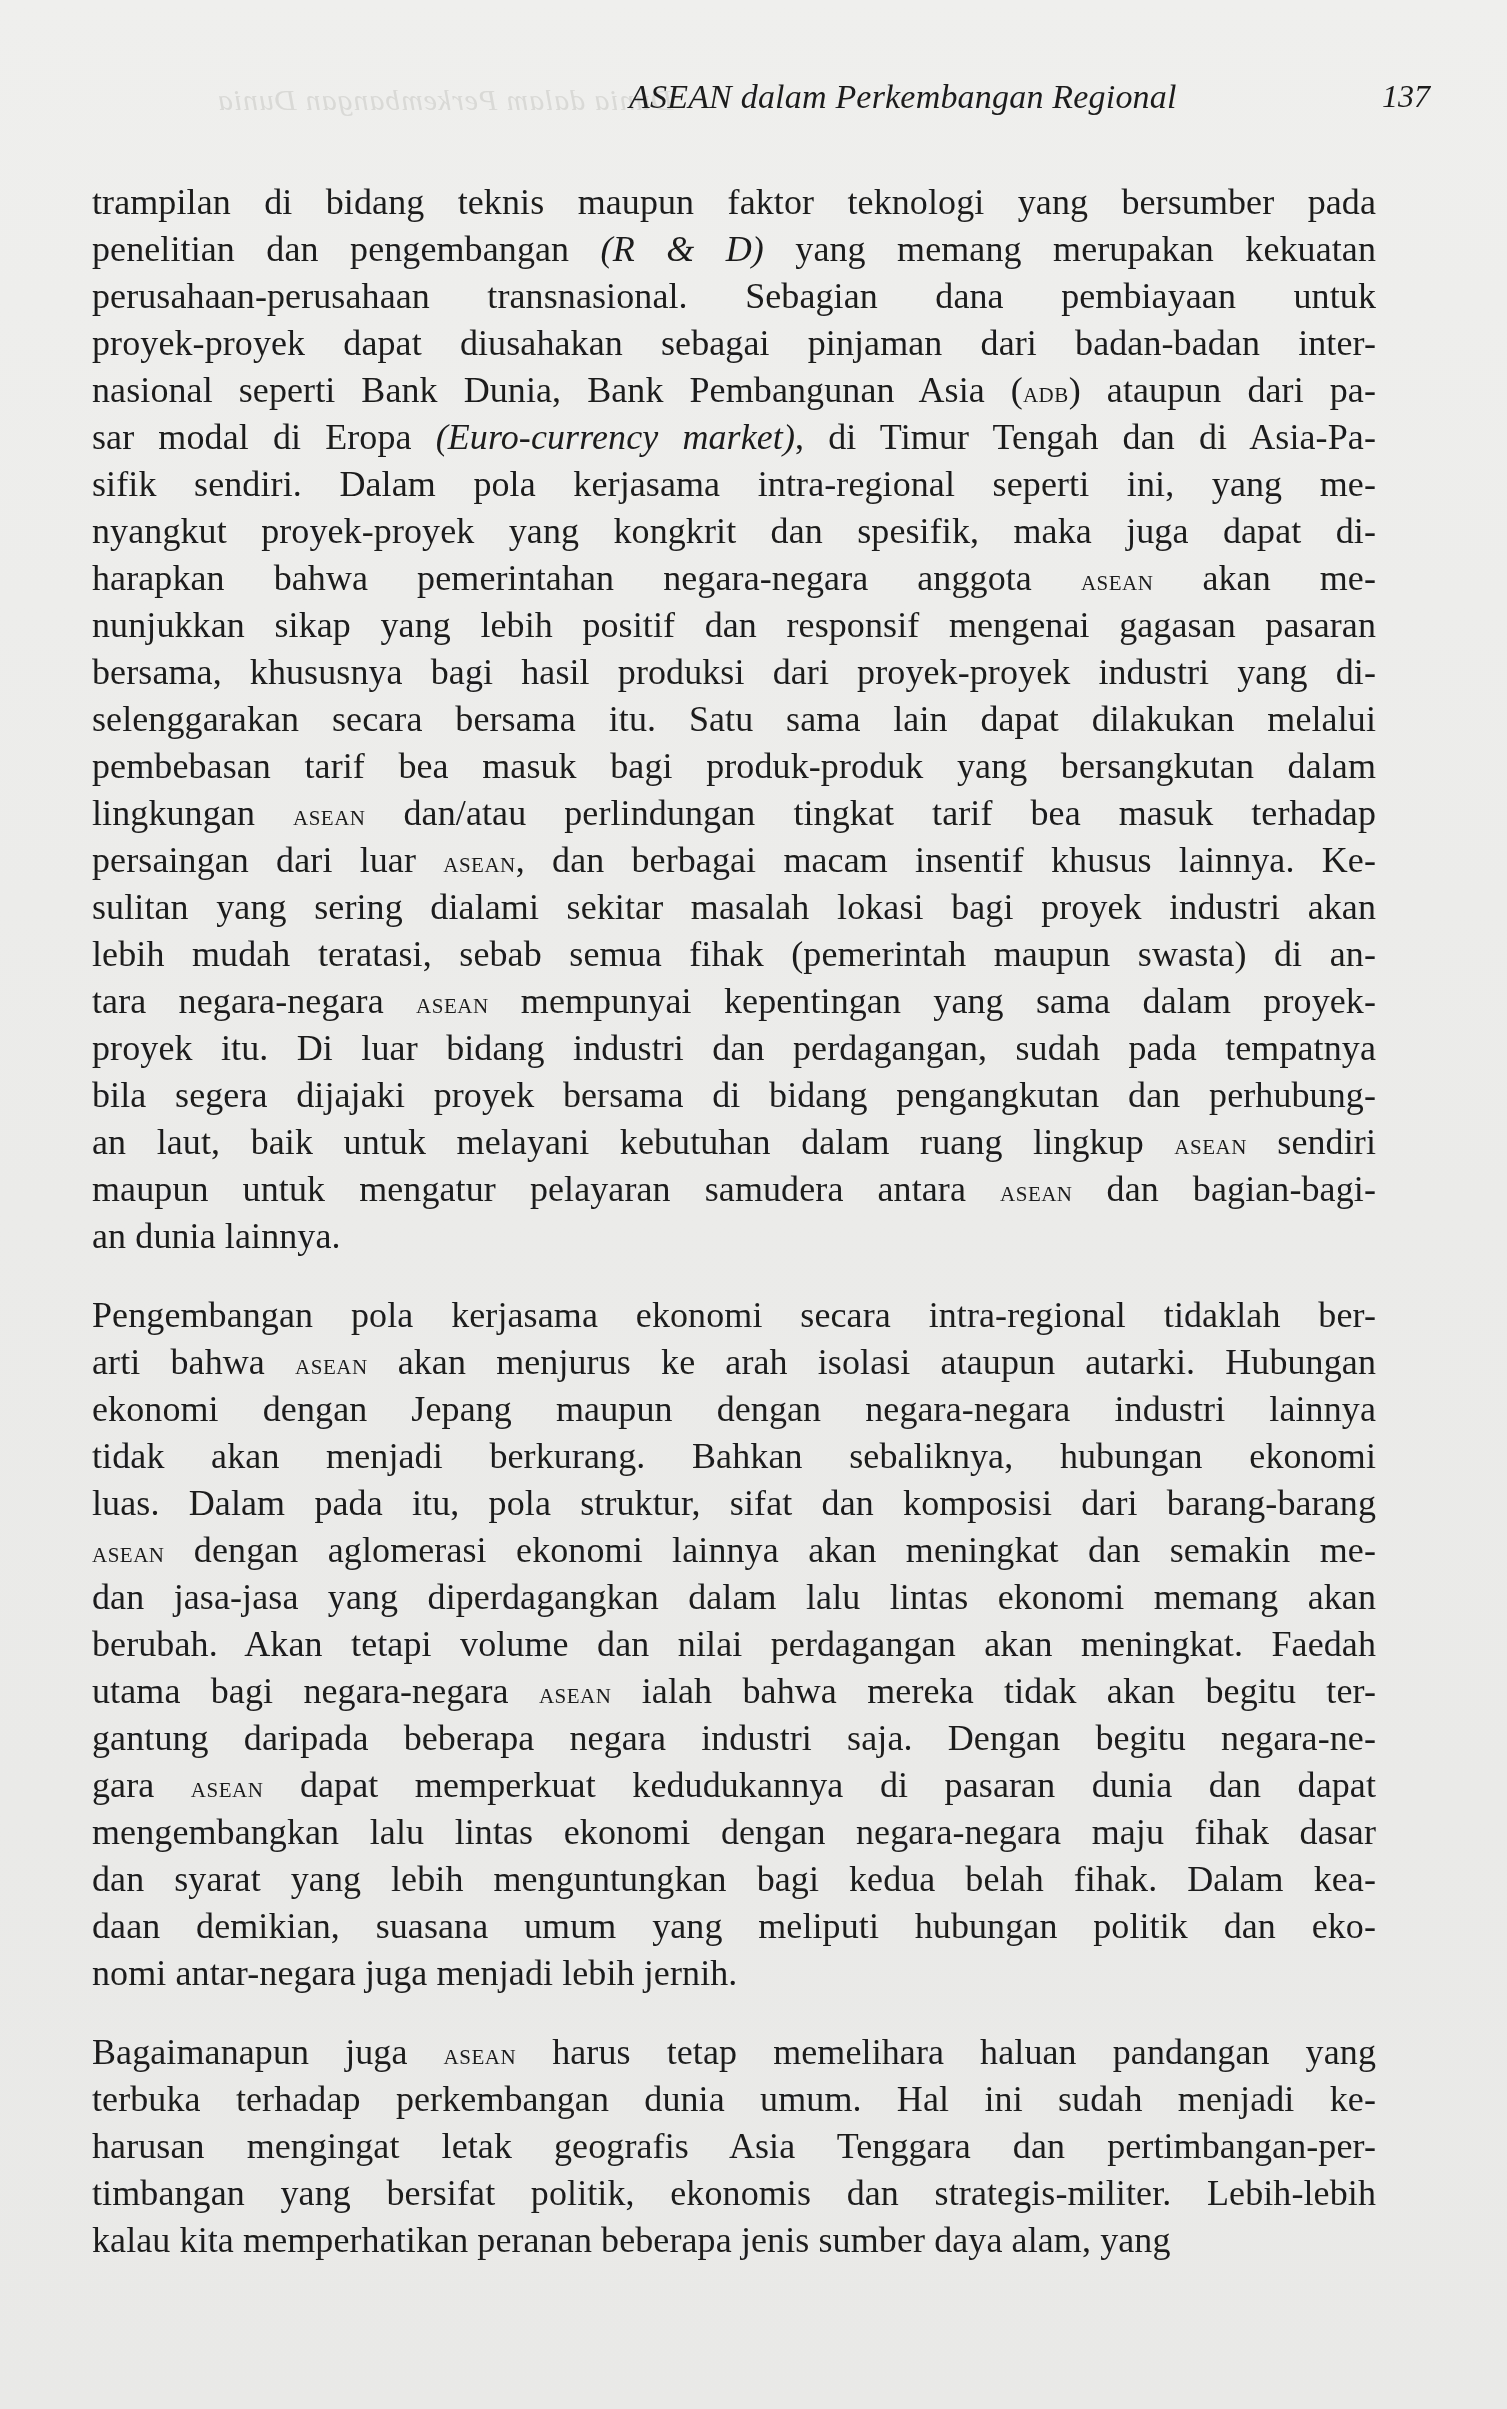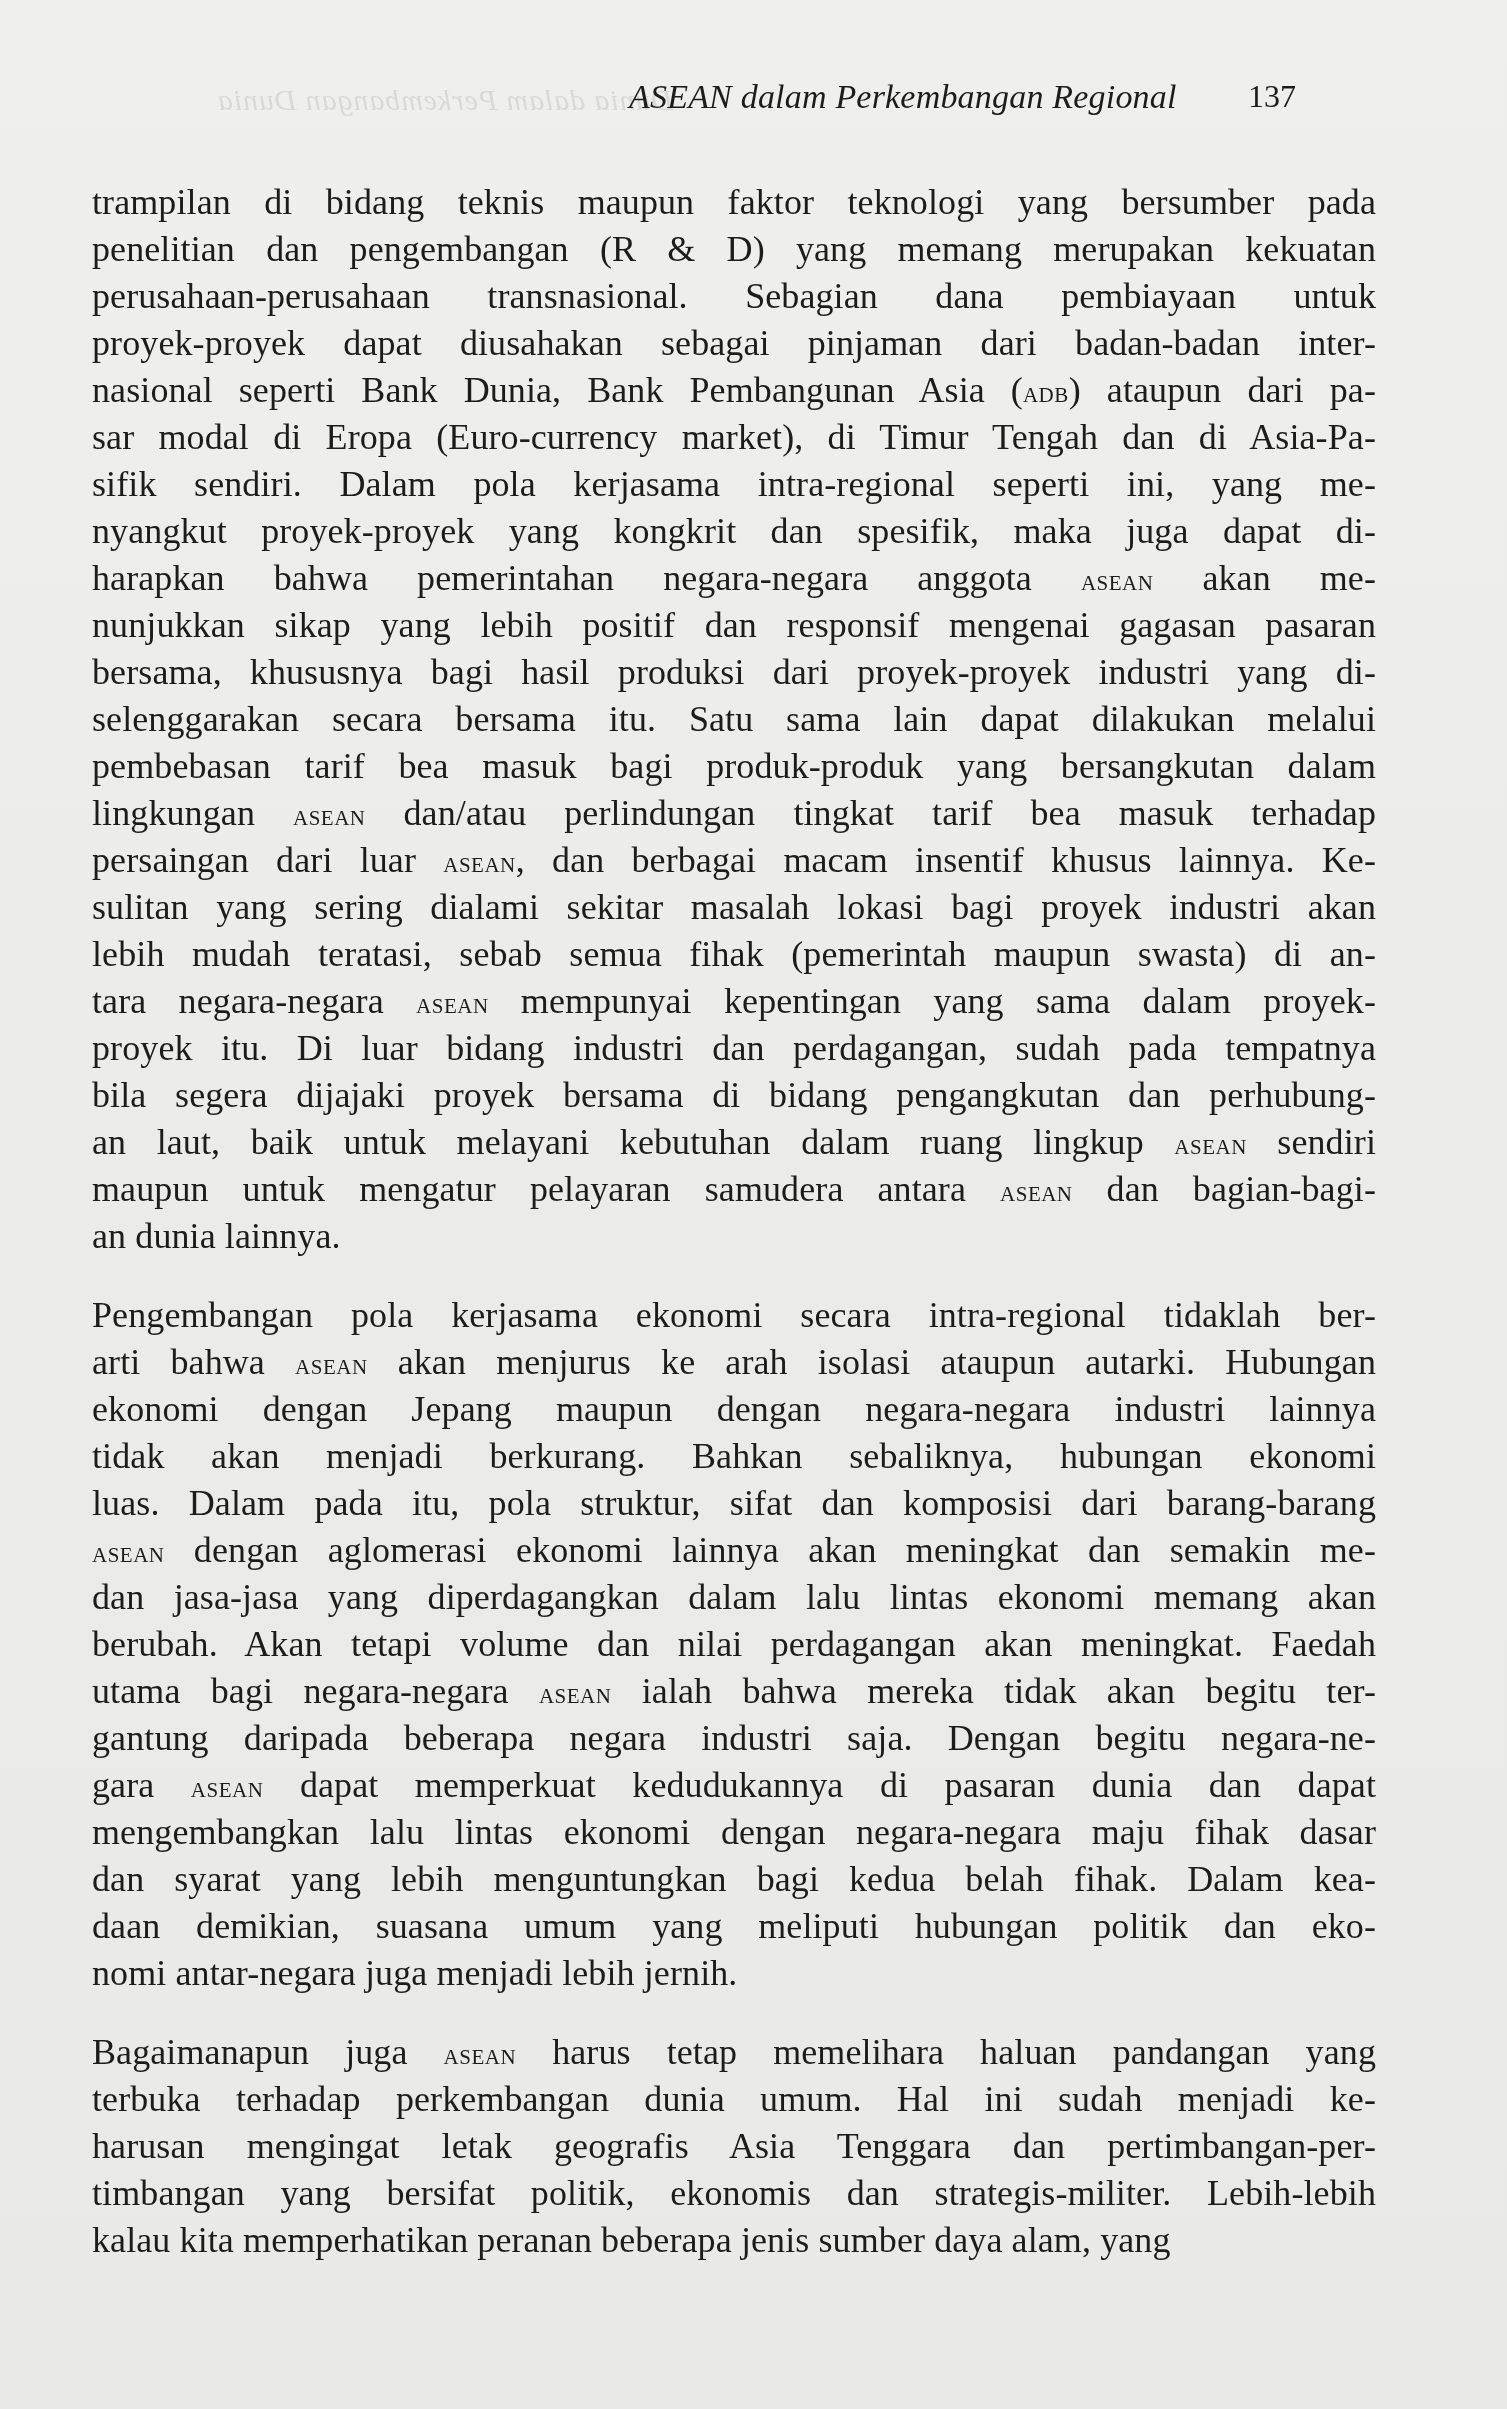--- a/index.html
+++ b/index.html
@@ -19,37 +19,37 @@
   }
   .running-head {
     position: absolute; top: 72px; left: 0; width: 1508px; height: 47px;
   }
   .rh-title {
     position: absolute; left: 629px; top: 5.6px;
     font-style: italic; font-size: 34px; letter-spacing: 0.2px;
     white-space: nowrap;
   }
   .rh-page {
-    position: absolute; left: 1248px; top: 5.6px;
-    font-size: 32px; white-space: nowrap;
+    position: absolute; left: 1382px; top: 5.6px;
+    font-size: 32px; white-space: nowrap; font-style: italic;
   }
   .body-text {
     position: absolute; left: 92px; top: 179px; width: 1284px;
   }
   .para { margin: 0; }
   .para + .para { margin-top: 32px; }
   .line {
     display: block; height: 47px; line-height: 47px;
     font-size: 36px; white-space: nowrap;
     text-align: justify; text-align-last: justify;
     letter-spacing: 0.1px;
   }
   .line.last { text-align-last: left; }
   .sc { font-variant: small-caps; font-size: 0.84em; letter-spacing: 0.5px; }
-  .it { }
+  .it { font-style: italic; }
 </style>
 </head>
 <body>
 
 <div class="ghost">Dunia dalam Perkembangan Dunia</div>
 
 <header class="running-head">
   <span class="rh-title">ASEAN dalam Perkembangan Regional</span>
   <span class="rh-page">137</span>
 </header>

